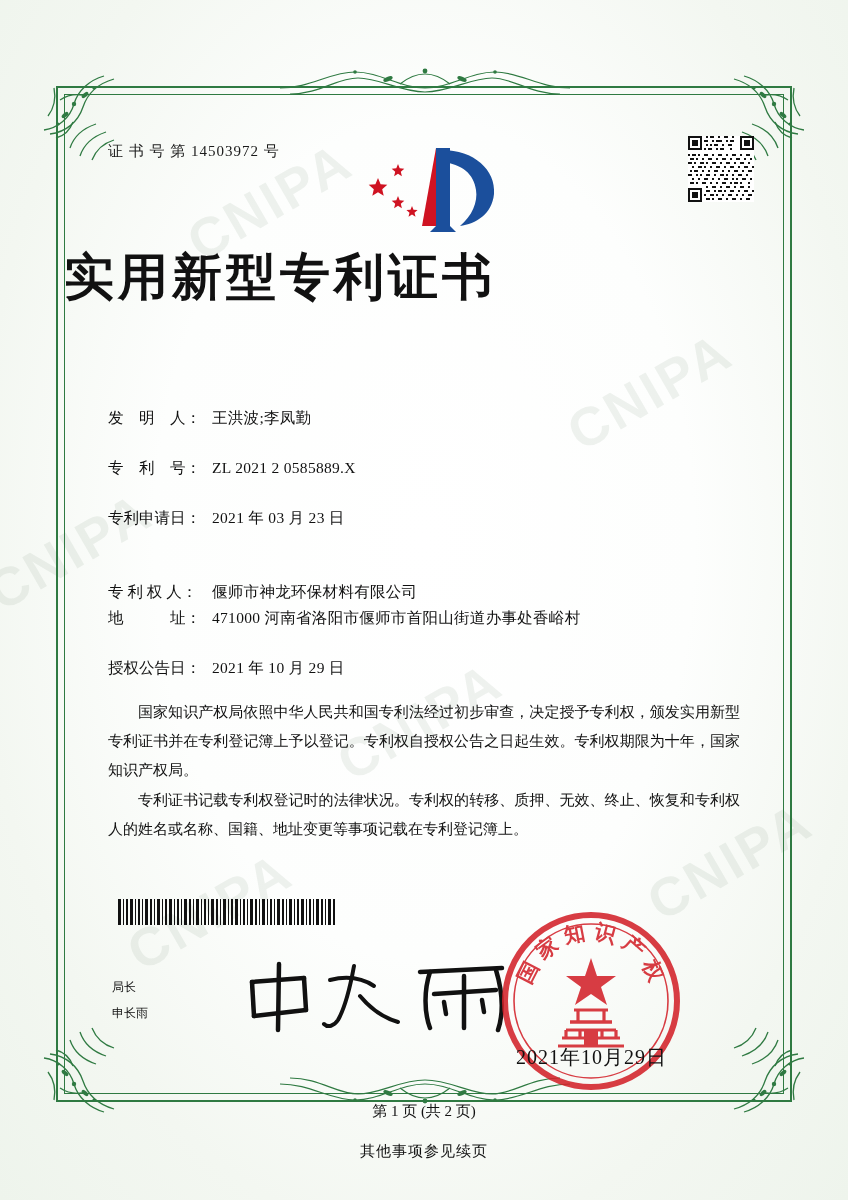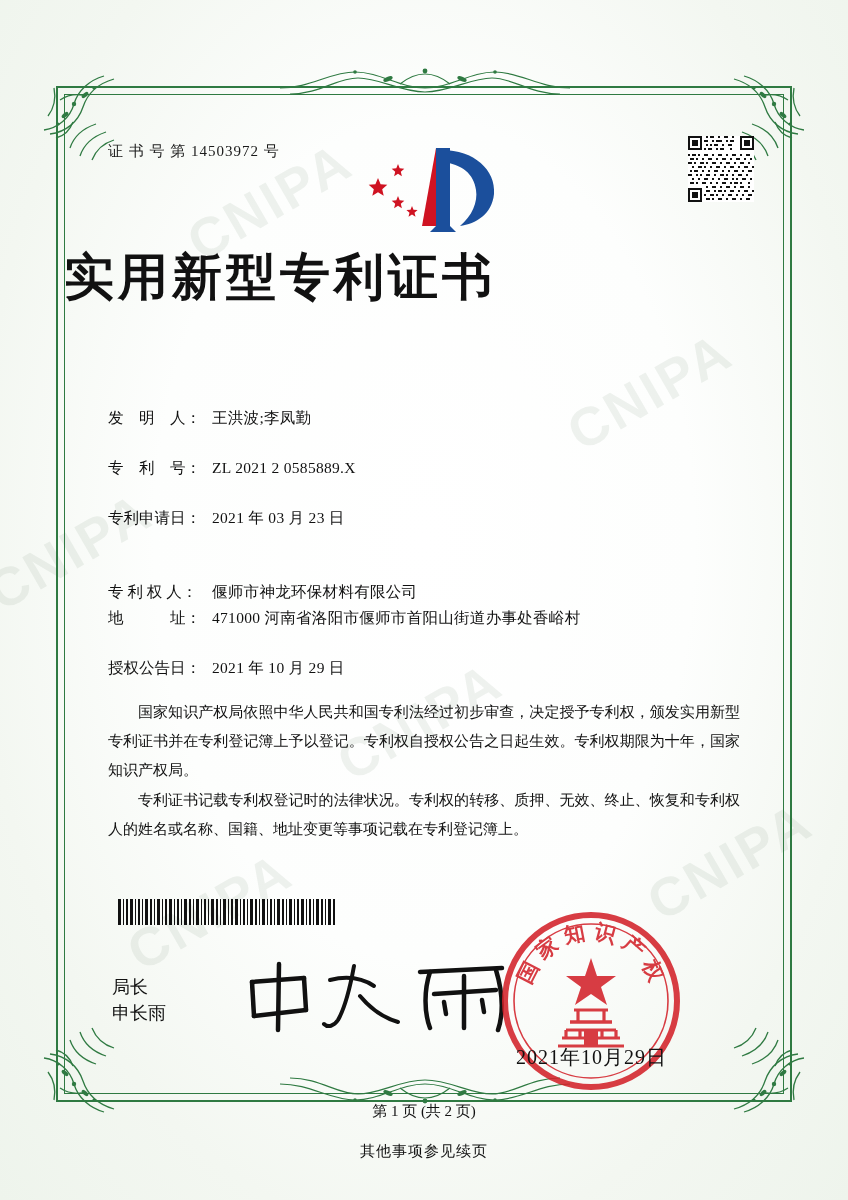--- a/index.html
+++ b/index.html
@@ -177,21 +177,21 @@
     top: 805px;
     width: 220px;
     height: 26px;
   }
 
   
   #sig-label {
     position: absolute;
     left: 48px;
     top: 880px;
-    font-size: 18px;
+    font-size: 12px;
     line-height: 26px;
     color: #111;
   }
   #sig-script {
     position: absolute;
     left: 170px;
     top: 862px;
     width: 290px;
     height: 80px;
   }

